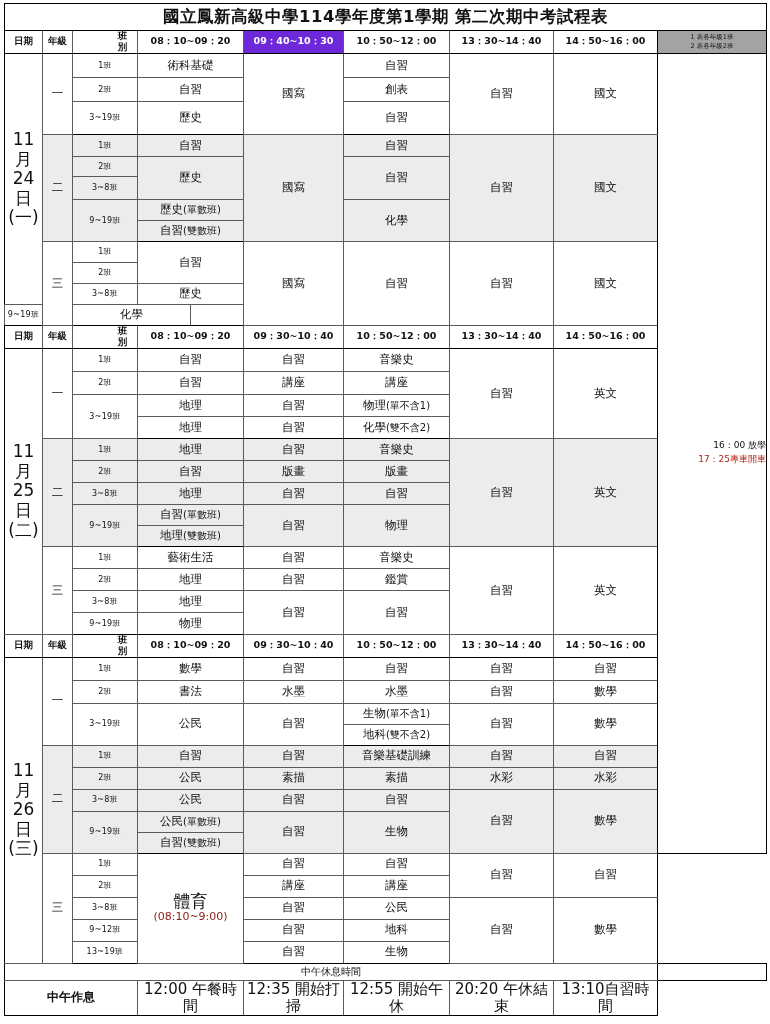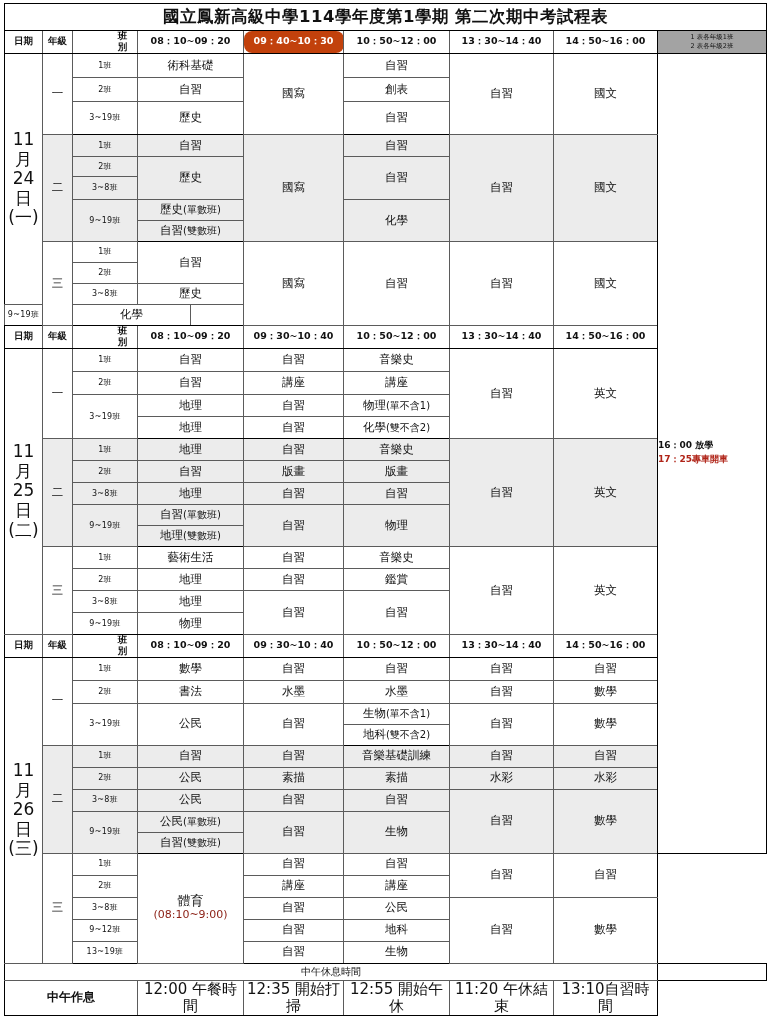--- a/index.html
+++ b/index.html
@@ -35,23 +35,22 @@
   .hdr td{
     height:18px;
     font-size:9.5px;
     font-weight:bold;
     background:#f2f2f2;
     border-top:1.6px solid #000 !important;
     border-bottom:1.6px solid #000 !important;
   }
   .hdr td.hl{letter-spacing:1px;padding-left:36px;}
   .hdr td.hilite{
-    background:#c2410c;
+    background:#6d28d9;
     color:#fff;
-    border-radius:8px;
   }
   .hdr td.note{
     background:#a3a3a3;
     font-weight:normal;
     font-size:6.5px;
     line-height:1.35;
     border-left:1.6px solid #000 !important;
     border-right:1.6px solid #000 !important;
   }
 
@@ -67,35 +66,35 @@
   
   td.thin{border-color:#9a9a9a;}
   .grp-top td{border-top:1.6px solid #000 !important;}
   .grp-bot td{border-bottom:1.6px solid #000 !important;}
 
   td.secL{border-left:1.6px solid #000 !important;}
   td.secR{border-right:1.6px solid #000 !important;}
 
   
   td.side{border:1.6px solid #000 !important;background:#fff;}
-  .sidenote{font-size:9px;line-height:1.55;text-align:left;font-weight:bold;}
+  .sidenote{font-size:9px;line-height:1.55;text-align:right;font-weight:normal;}
   .sidenote .red{color:#b02418;}
 
   
   .foot-lbl td{
     height:16px;font-size:10px;background:#efefef;
     border-top:1.6px solid #000 !important;
   }
   .foot-row td{
     height:26px;font-size:15px;
     border-bottom:1.6px solid #000 !important;
   }
   .foot-row td.big{font-size:12px;font-weight:bold;}
   .pe-red{color:#8a1d12;font-size:11px;}
-  .pe-main{font-size:13px;color:#111;}
+  .pe-main{font-size:17px;color:#111;}
 </style>
 </head>
 <body>
 
 <div class="page">
 <table class="sched">
   <colgroup>
     <col style="width:38px">
     <col style="width:30px">
     <col style="width:65px">
@@ -429,20 +428,20 @@
 
   <tr class="foot-lbl">
     <td colspan="9" class="secL secR">中午休息時間</td>
     <td class="side" style="border-top:1.6px solid #000 !important"></td>
   </tr>
   <tr class="foot-row">
     <td colspan="3" class="big secL">中午作息</td>
     <td colspan="2">12:00 午餐時間</td>
     <td>12:35 開始打掃</td>
     <td>12:55 開始午休</td>
-    <td>11:20 午休結束</td>
+    <td>20:20 午休結束</td>
     <td class="secR">13:10自習時間</td>
     <td style="border:none !important;background:#fff"></td>
   </tr>
 
 </tbody>
     </table>
 </div>
 
 </body></html>

